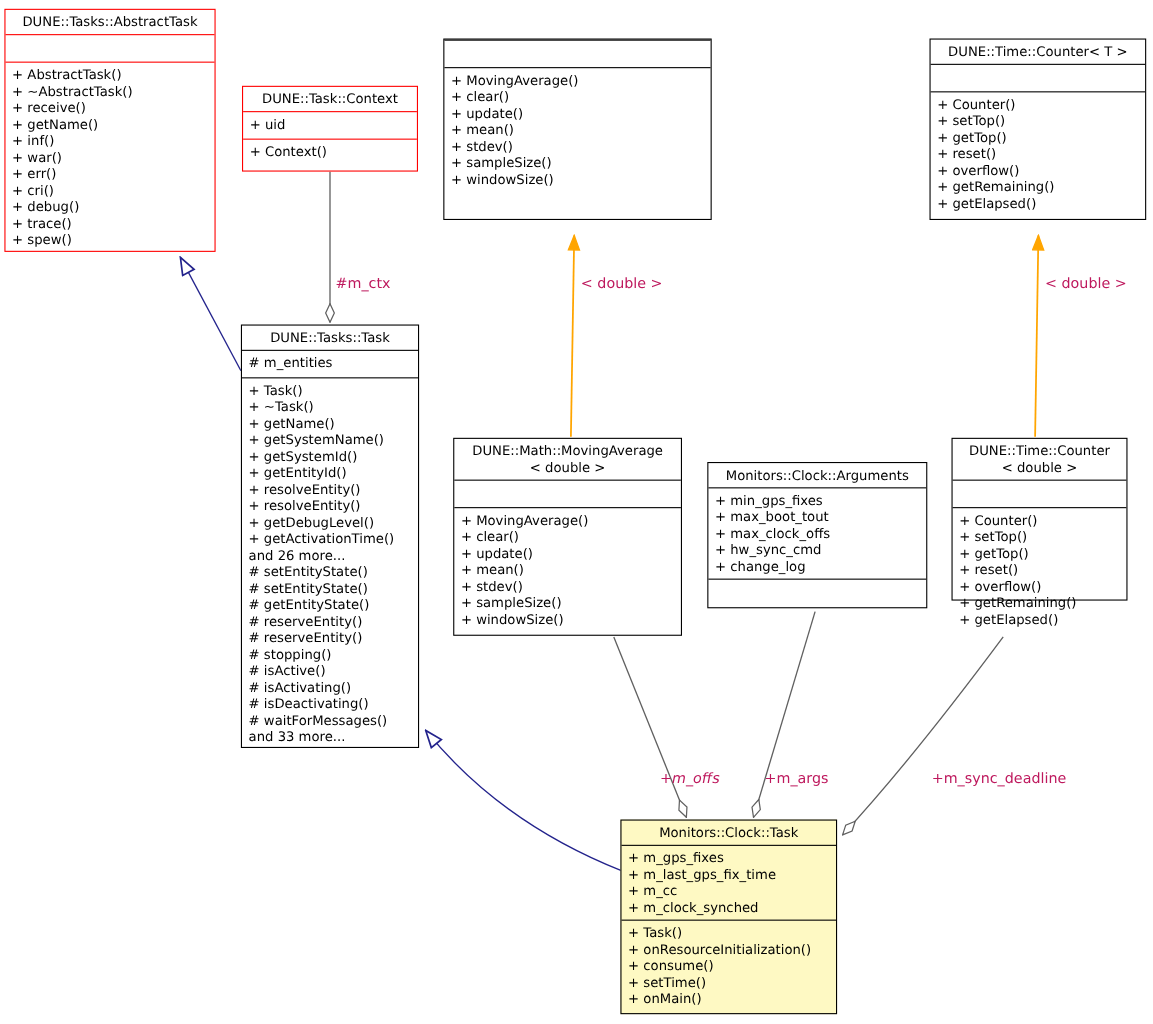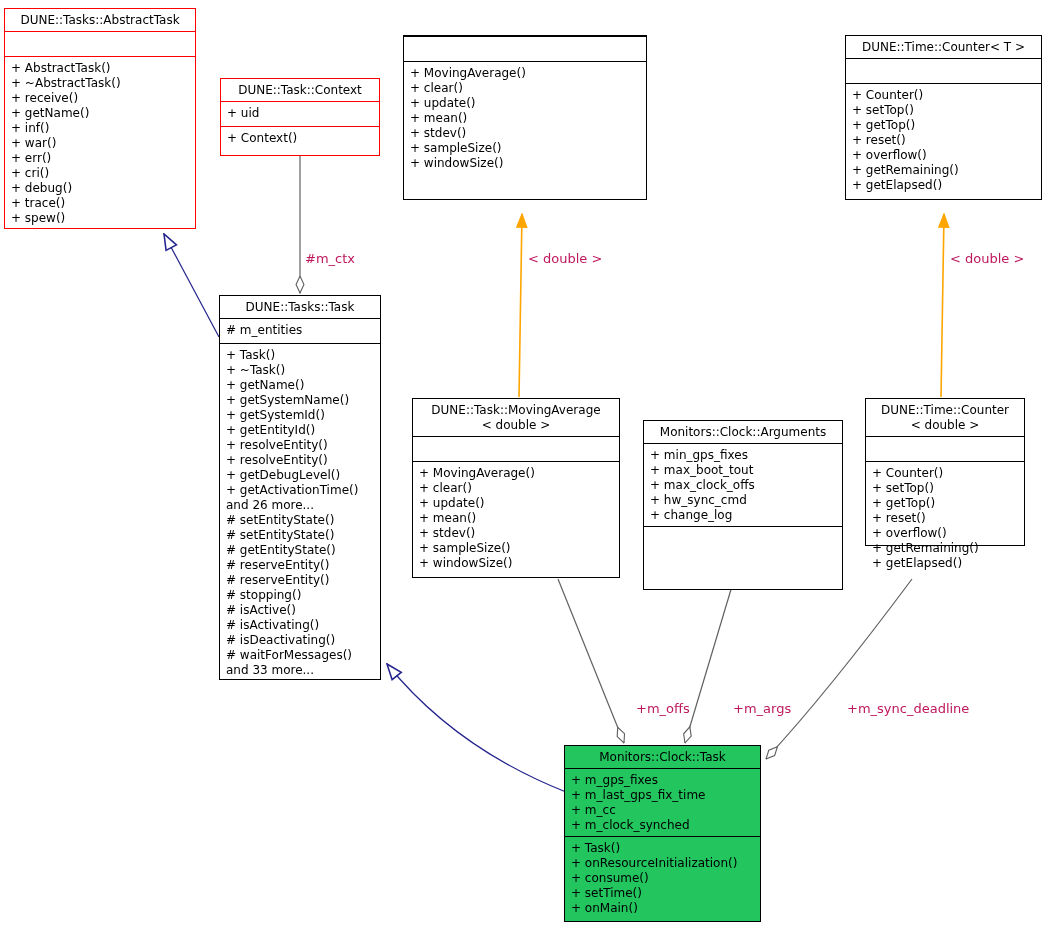--- a/index.html
+++ b/index.html
@@ -3,21 +3,21 @@
 <meta charset="utf-8">
 <style>
   html,body{margin:0;padding:0;background:#ffffff;}
   body{font-family:"DejaVu Sans","Liberation Sans",sans-serif;}
   .diagram{position:relative;width:1048px;height:931px;background:#ffffff;overflow:hidden;}
   svg.edges{position:absolute;left:0;top:0;z-index:0;}
   .uml-box{position:absolute;z-index:1;background:#ffffff;border:1px solid #000000;
            display:flex;flex-direction:column;font-size:12px;line-height:15px;color:#000;
            box-sizing:border-box;cursor:pointer;}
   .uml-box.red{border-color:#ff0000;}
-  .uml-box.gray{background:#22c55e;}
+  .uml-box.gray{background:#fef9c3;}
   .uml-title{text-align:center;padding:4px 4px 3px 4px;}
   .uml-title span{display:block;white-space:nowrap;}
   .uml-attrs,.uml-methods{border-top:1px solid #000000;padding:4px 6px 3px 6px;
            min-height:17px;text-align:left;}
   .uml-box.red .uml-attrs,.uml-box.red .uml-methods{border-top-color:#ff0000;}
   .uml-methods{flex:1 1 auto;}
   .uml-line{white-space:nowrap;}
   .edge-label{position:absolute;z-index:2;font-size:13px;color:#be185d;white-space:nowrap;}
 </style>
 </head>
@@ -139,36 +139,36 @@
         <div class="uml-line"># isActive()</div>
         <div class="uml-line"># isActivating()</div>
         <div class="uml-line"># isDeactivating()</div>
         <div class="uml-line"># waitForMessages()</div>
         <div class="uml-line">and 33 more...</div>
       </div>
   </div>
 
   <div class="uml-box" style="left:412px;top:398px;width:208px;height:180px;">
     <div class="uml-title">
-        <span>DUNE::Task::MovingAverage</span>
+        <span>DUNE::Math::MovingAverage</span>
         <span>&lt; double &gt;</span>
       </div>
     <div class="uml-attrs"></div>
     <div class="uml-methods">
         <div class="uml-line">+ MovingAverage()</div>
         <div class="uml-line">+ clear()</div>
         <div class="uml-line">+ update()</div>
         <div class="uml-line">+ mean()</div>
         <div class="uml-line">+ stdev()</div>
         <div class="uml-line">+ sampleSize()</div>
         <div class="uml-line">+ windowSize()</div>
       </div>
   </div>
 
-  <div class="uml-box" style="left:643px;top:420px;width:200px;height:170px;">
+  <div class="uml-box" style="left:643px;top:420px;width:200px;height:133px;">
     <div class="uml-title">
         <span>Monitors::Clock::Arguments</span>
       </div>
     <div class="uml-attrs">
         <div class="uml-line">+ min_gps_fixes</div>
         <div class="uml-line">+ max_boot_tout</div>
         <div class="uml-line">+ max_clock_offs</div>
         <div class="uml-line">+ hw_sync_cmd</div>
         <div class="uml-line">+ change_log</div>
       </div>
@@ -207,17 +207,17 @@
         <div class="uml-line">+ onResourceInitialization()</div>
         <div class="uml-line">+ consume()</div>
         <div class="uml-line">+ setTime()</div>
         <div class="uml-line">+ onMain()</div>
       </div>
   </div>
 
   <div class="edge-label" style="left:305px;top:251px;">#m_ctx</div>
   <div class="edge-label" style="left:528px;top:251px;">&lt; double &gt;</div>
   <div class="edge-label" style="left:950px;top:251px;">&lt; double &gt;</div>
-  <div class="edge-label" style="left:636px;top:701px;">+m_offs</div>
-  <div class="edge-label" style="left:695px;top:701px;padding-left:38px;">+m_args</div>
+  <div class="edge-label" style="left:600px;top:701px;font-style:italic;">+m_offs</div>
+  <div class="edge-label" style="left:695px;top:701px;">+m_args</div>
   <div class="edge-label" style="left:837px;top:701px;margin-left:10px;">+m_sync_deadline</div>
 
 </div>
 
 </body></html>

